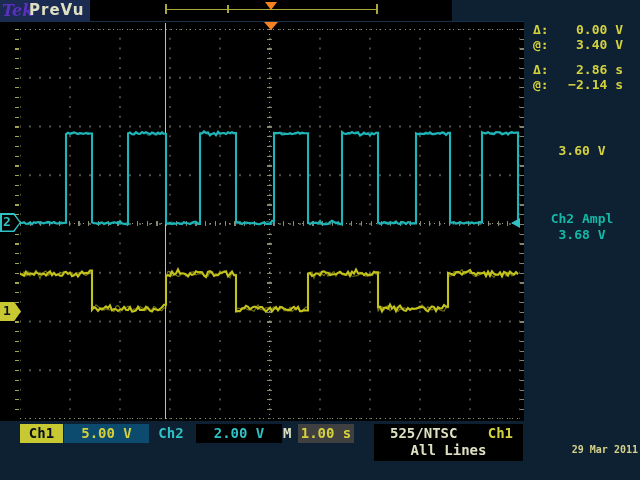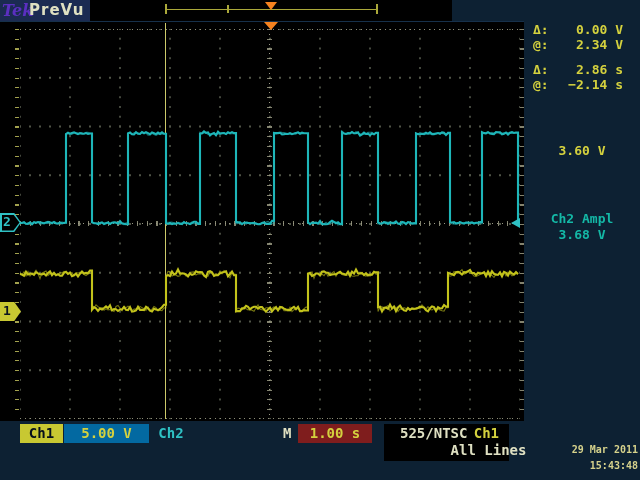--- a/index.html
+++ b/index.html
@@ -68,29 +68,29 @@
   .crow{position:absolute;left:0;width:116px;height:15px;font-size:13px;font-weight:bold;color:#d4d13e;}
   .crow .lbl{position:absolute;left:9px;}
   .crow .val{position:absolute;right:17px;}
   .meas{position:absolute;left:0;width:116px;text-align:center;font-size:13px;font-weight:bold;line-height:16px;}
   .meas.ch1{color:#d4d13e;}
   .meas.ch2{color:#14b8a6;}
 
   
   .bbar{font-size:14px;font-weight:bold;line-height:19px;}
   .b-ch1{left:20px;top:424px;width:43px;height:19px;background:#c8c832;color:#06101c;text-align:center;}
-  .b-ch1v{left:64px;top:424px;width:85px;height:19px;background:#0369a1;color:#d4d13e;text-align:center;}
+  .b-ch1v{left:64px;top:424px;width:85px;height:19px;background:#0c4a6e;color:#d4d13e;text-align:center;}
   .b-ch2{left:150px;top:424px;width:42px;height:19px;color:#2fc1c4;text-align:center;}
   .b-ch2v{left:196px;top:424px;width:86px;height:19px;background:#000;color:#2fc1c4;text-align:center;}
   .b-m{left:283px;top:424px;width:14px;height:19px;color:#dfe0c2;}
-  .b-mv{left:298px;top:424px;width:74px;height:19px;background:#7f1d1d;color:#d4d13e;text-align:center;}
-  .b-vid{left:384px;top:424px;width:125px;height:37px;background:#000;color:#dfe0c2;}
+  .b-mv{left:298px;top:424px;width:56px;height:19px;background:#404040;color:#d4d13e;text-align:center;}
+  .b-vid{left:374px;top:424px;width:149px;height:37px;background:#000;color:#dfe0c2;}
   .b-vid .l1{position:absolute;left:16px;top:0;}
   .b-vid .l1r{position:absolute;right:10px;top:0;color:#d4d13e;}
-  .b-vid .l2{position:absolute;left:0;top:17px;width:100%;text-align:center;padding-left:42px;}
+  .b-vid .l2{position:absolute;left:0;top:17px;width:100%;text-align:center;}
   .dt{left:502px;top:442px;width:136px;text-align:right;color:#d6d28c;font-size:10px;
       font-weight:bold;line-height:16px;}
 </style>
 </head>
 <body>
 
 <div class="screen">
 
   <div class="abs logo-box">
     <span class="tek">Tek</span>
@@ -136,21 +136,21 @@
     </div>
   </div>
 
   <div class="abs rpanel">
     <div class="crow" style="top:1px;">
       <span class="lbl">Δ:</span>
       <span class="val">0.00 V</span>
     </div>
     <div class="crow" style="top:16px;">
       <span class="lbl">@:</span>
-      <span class="val">2.34 V</span>
+      <span class="val">3.40 V</span>
     </div>
     <div class="crow" style="top:41px;">
       <span class="lbl">Δ:</span>
       <span class="val">2.86 s</span>
     </div>
     <div class="crow" style="top:56px;">
       <span class="lbl">@:</span>
       <span class="val">−2.14 s</span>
     </div>
 
@@ -159,25 +159,25 @@
     </div>
     <div class="meas ch2" style="top:190px;">
       <div>Ch2 Ampl</div>
       <div>3.68 V</div>
     </div>
   </div>
 
   <div class="abs bbar b-ch1">Ch1</div>
   <div class="abs bbar b-ch1v">5.00 V</div>
   <div class="abs bbar b-ch2">Ch2</div>
+  <div class="abs bbar b-ch2v">2.00 V</div>
   <div class="abs bbar b-m">M</div>
   <div class="abs bbar b-mv">1.00 s</div>
   <div class="abs bbar b-vid">
     <span class="l1">525/NTSC</span>
     <span class="l1r">Ch1</span>
     <span class="l2">All Lines</span>
   </div>
   <div class="abs dt">
     <div>29 Mar 2011</div>
-    <div>15:43:48</div>
   </div>
 
 </div>
 
 </body></html>

